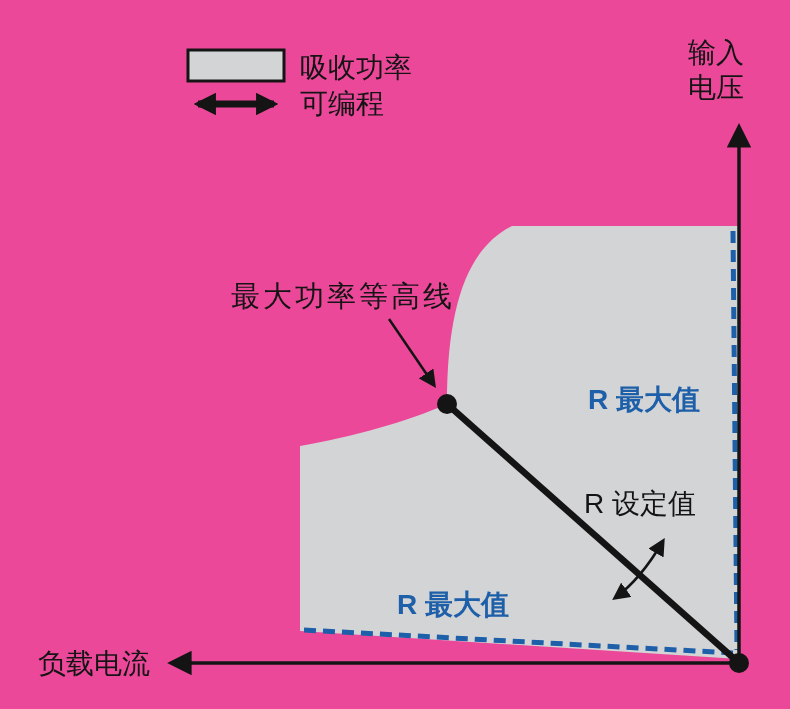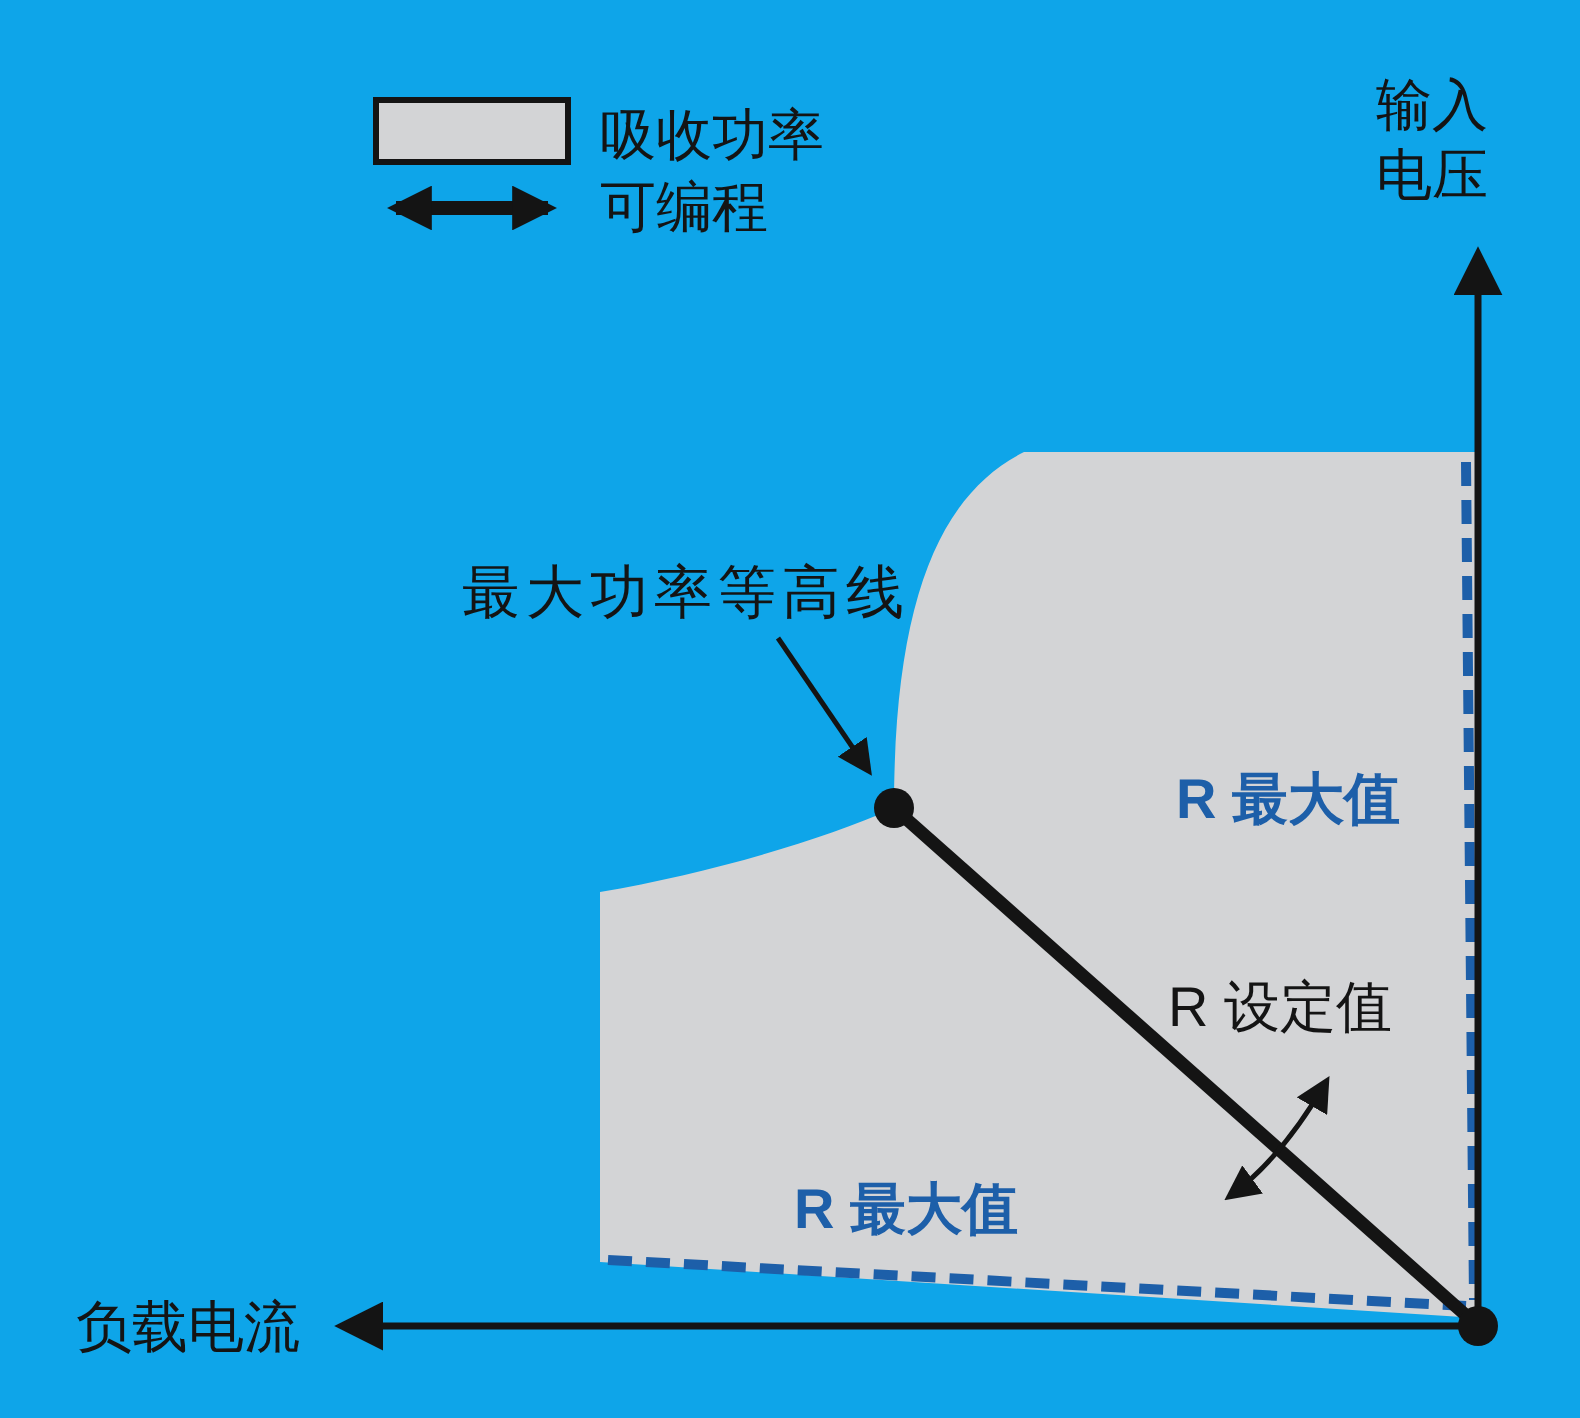--- a/index.html
+++ b/index.html
@@ -4,21 +4,21 @@
 <style>
   html, body {
     margin: 0;
     padding: 0;
     background: #fcfcfc;
   }
   .figure-wrap {
     position: relative;
     width: 790px;
     height: 709px;
-    background: #0ea5e9;
+    background: #ec4899;
     overflow: hidden;
   }
   svg { display: block; }
   svg text {
     font-family: "Liberation Sans", "DejaVu Sans", sans-serif;
     font-size: 28px;
     fill: #141414;
   }
   svg text.blue {
     fill: #1d5fa9;

